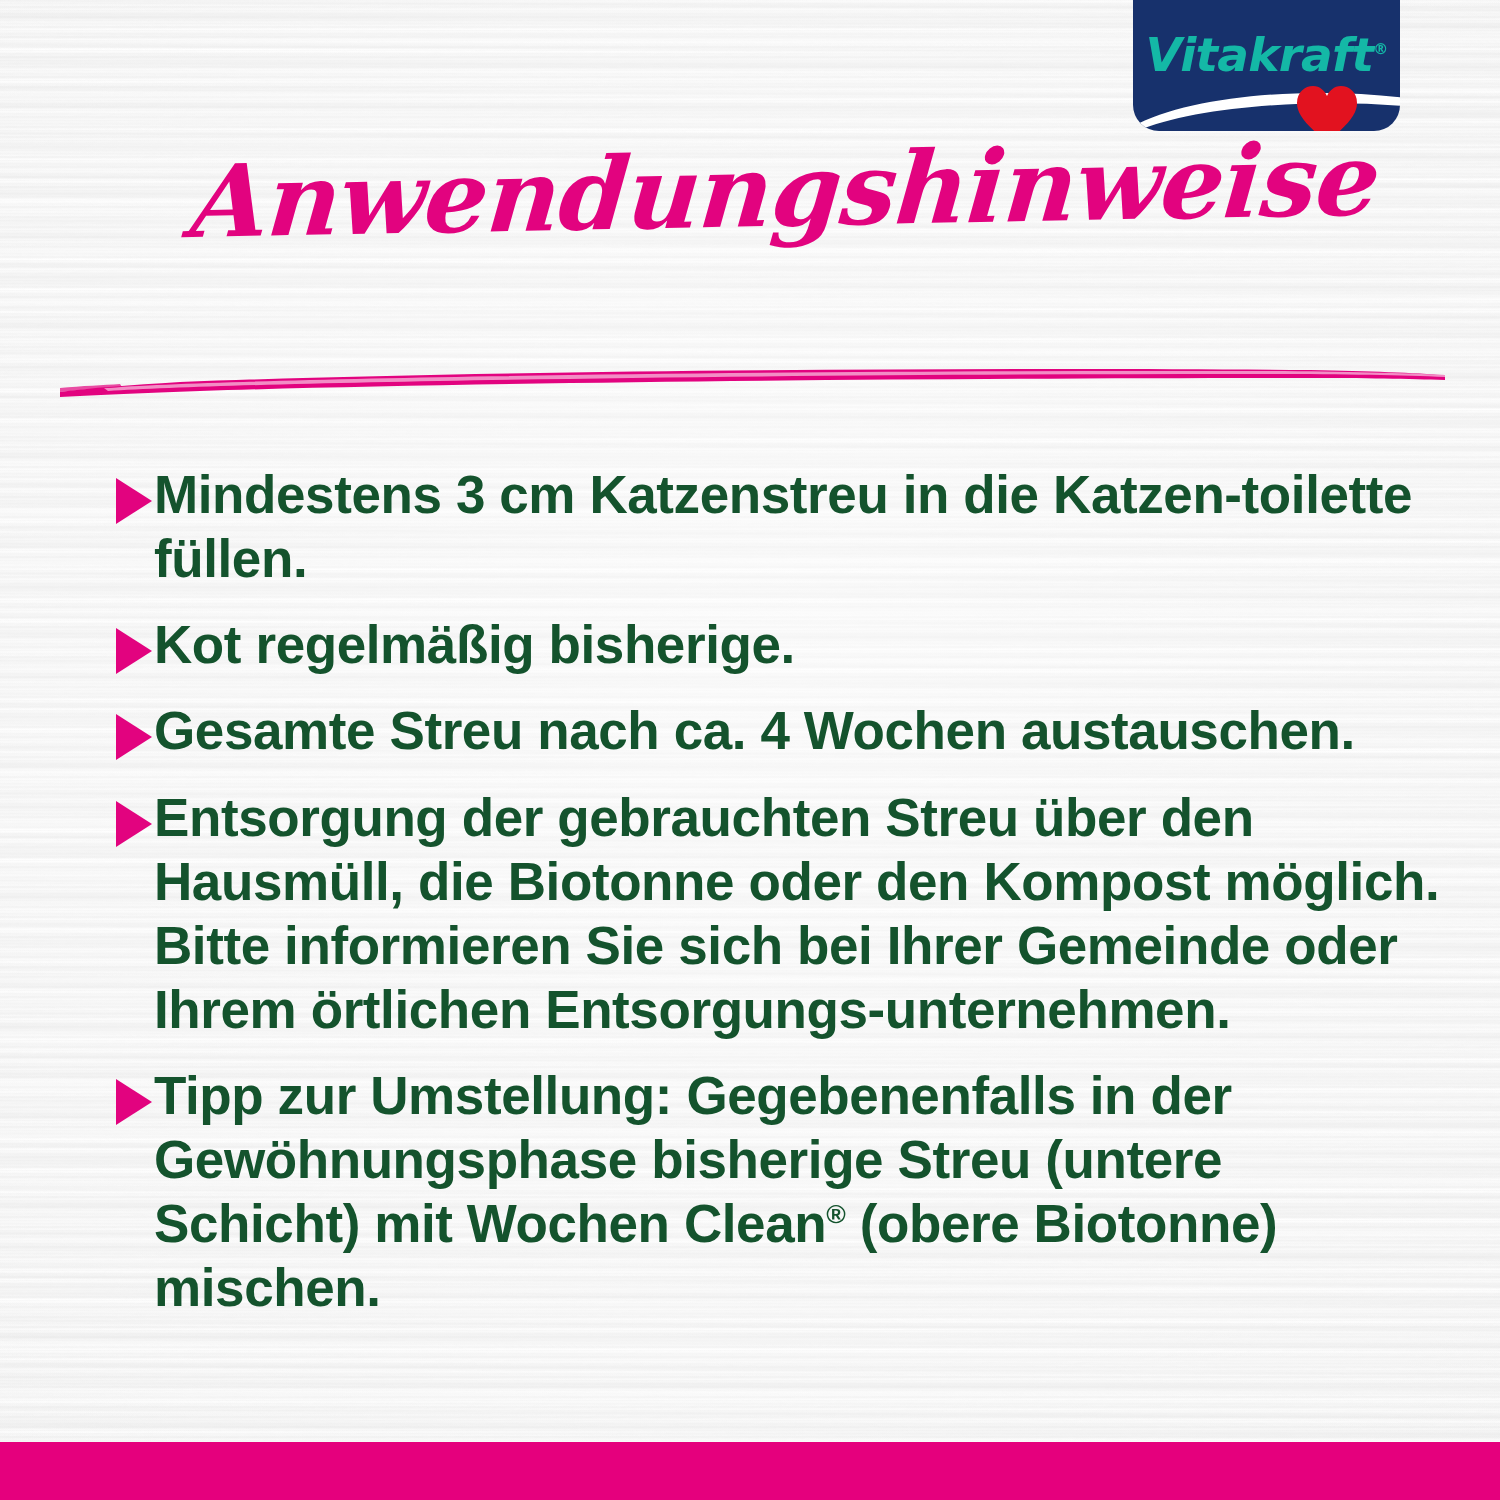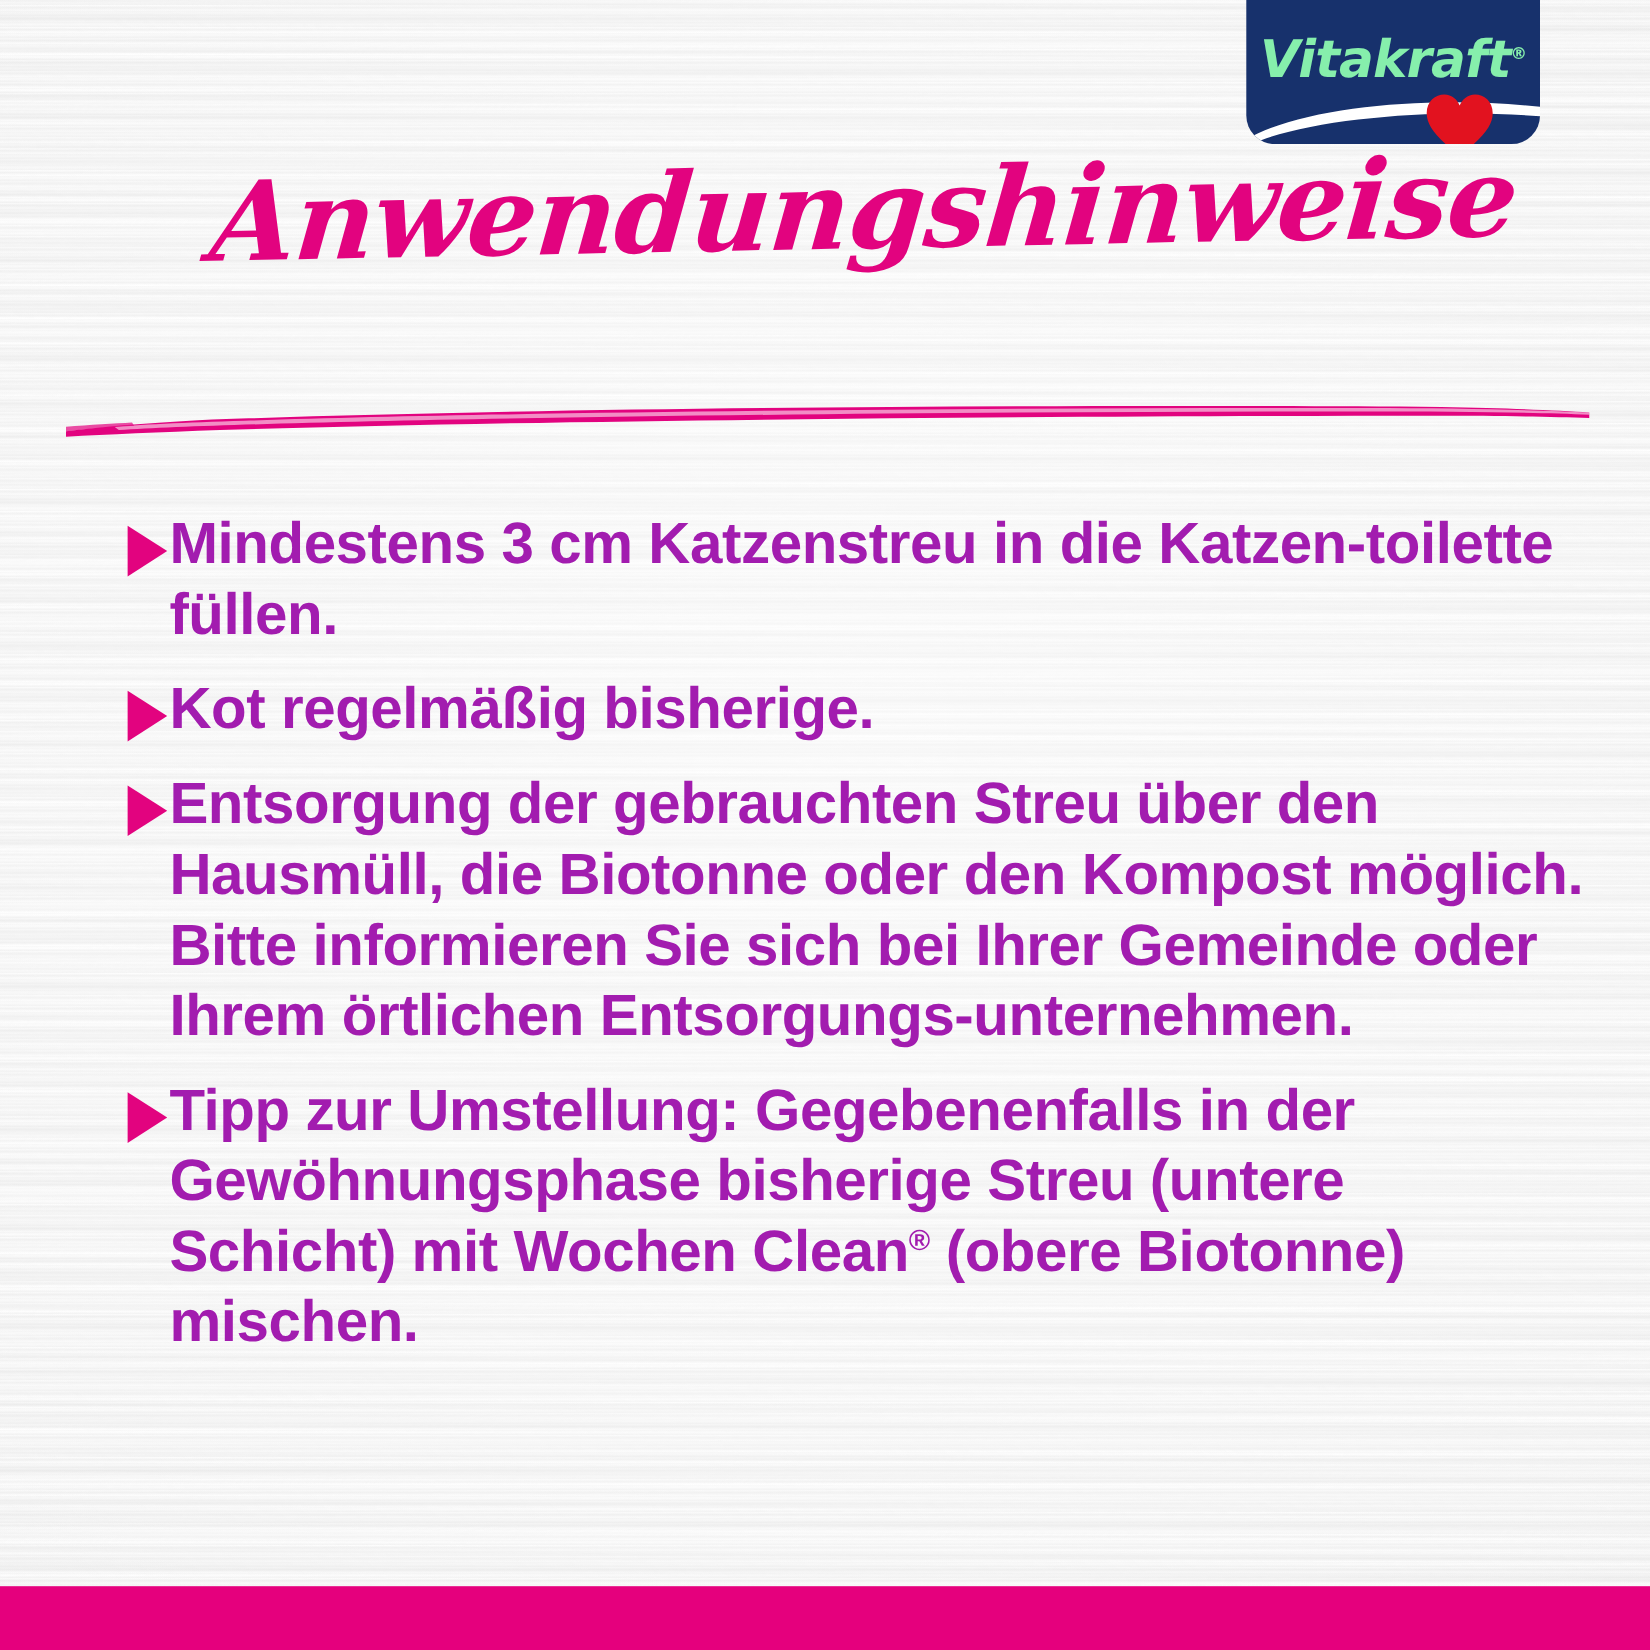--- a/index.html
+++ b/index.html
@@ -85,21 +85,21 @@
     background: #17316c;
     border-radius: 0 0 26px 26px;
     overflow: hidden;
   }
   .logo-wordmark {
     position: absolute;
     left: 0;
     right: 0;
     top: 45px;
     text-align: center;
-    color: #86efac;
+    color: #14b8a6;
     font-family: "DejaVu Sans", sans-serif;
     font-weight: bold;
     font-style: italic;
     font-size: 47px;
     letter-spacing: -0.8px;
     line-height: 1;
     white-space: nowrap;
   }
   .logo-reg {
     font-size: 15px;
@@ -175,21 +175,21 @@
     left: 4px;
     top: 4px;
     width: 0;
     height: 0;
     border-top: 23px solid transparent;
     border-bottom: 23px solid transparent;
     border-left: 36px solid #e2037f;
   }
   .bullet-text {
     flex: 1 1 auto;
-    color: #a21caf;
+    color: #14532d;
     font-family: "Liberation Sans", sans-serif;
     font-weight: bold;
     font-size: 53px;
     line-height: 1.21;
     letter-spacing: -0.4px;
     padding-top: 0;
   }
   .bullet-text sup {
     font-size: 0.50em;
     vertical-align: super;
@@ -244,20 +244,24 @@
     <div class="bullet-row">
       <span class="bullet-marker"></span>
       <div class="bullet-text">Mindestens 3 cm Katzenstreu in die Katzen-toilette füllen.</div>
     </div>
 
     <div class="bullet-row">
       <span class="bullet-marker"></span>
       <div class="bullet-text">Kot regelmäßig bisherige.</div>
     </div>
 
+    <div class="bullet-row">
+      <span class="bullet-marker"></span>
+      <div class="bullet-text">Gesamte Streu nach ca. 4 Wochen austauschen.</div>
+    </div>
 
     <div class="bullet-row">
       <span class="bullet-marker"></span>
       <div class="bullet-text">Entsorgung der gebrauchten Streu über den Hausmüll, die Biotonne oder den Kompost möglich. Bitte informieren Sie sich bei Ihrer Gemeinde oder Ihrem örtlichen Entsorgungs-unternehmen.</div>
     </div>
 
     <div class="bullet-row">
       <span class="bullet-marker"></span>
       <div class="bullet-text"><span>Tipp zur Umstellung: Gegebenenfalls in der Gewöhnungsphase bisherige Streu (untere Schicht) mit Wochen Clean</span><sup>®</sup><span> (obere Biotonne) mischen.</span></div>
     </div>

